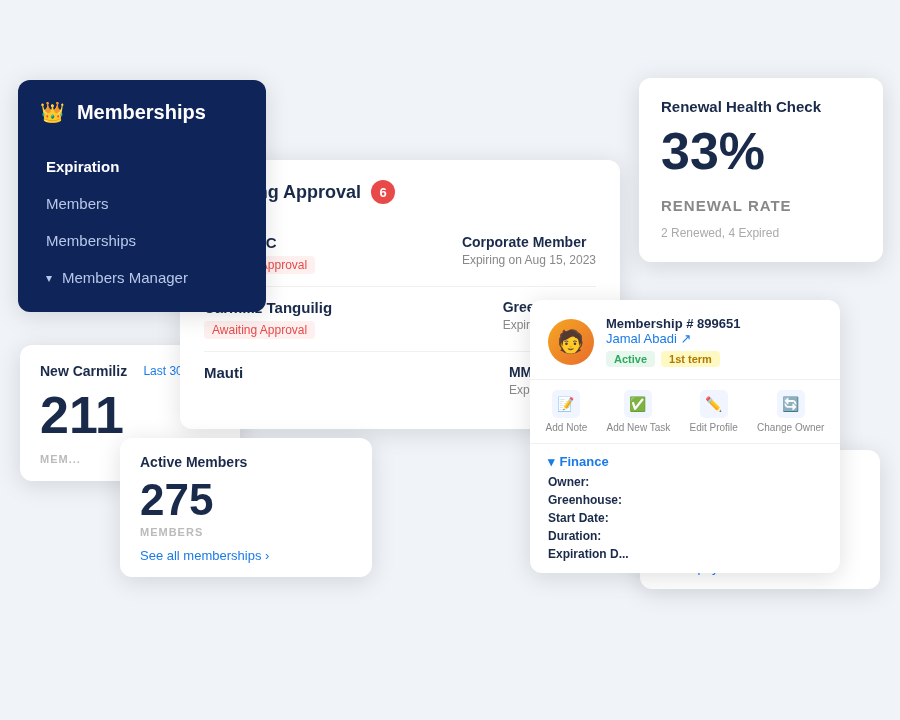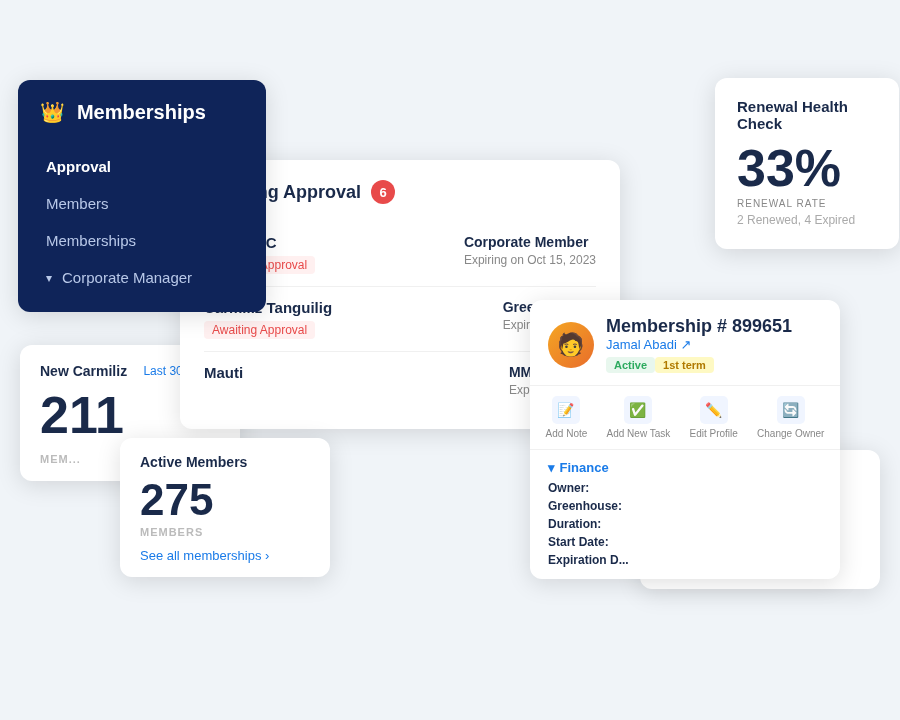--- a/index.html
+++ b/index.html
@@ -125,46 +125,46 @@
       color: #1a2a4a;
       margin-bottom: 3px;
     }
     .member-expire {
       font-size: 12px;
       color: #888;
     }
 
     
     .renewal-card {
-      width: 184px;
+      width: 244px;
       top: 78px;
-      right: 1px;
+      right: 17px;
       padding: 20px 22px 22px;
       z-index: 4;
     }
     .renewal-title {
       font-size: 15px;
       font-weight: 700;
       color: #1a2a4a;
       margin-bottom: 10px;
     }
     .renewal-percent {
       font-size: 52px;
       font-weight: 800;
       color: #1a2a4a;
       line-height: 1;
-      margin-bottom: 4px;
+      margin-bottom: 20px;
     }
     .renewal-label {
-      font-size: 10px;
-      font-weight: 400;
+      font-size: 15px;
+      font-weight: 700;
       color: #888;
       letter-spacing: 1px;
       text-transform: uppercase;
-      margin-bottom: 4px;
+      margin-bottom: 12px;
     }
     .renewal-sub {
       font-size: 12px;
       color: #aaa;
     }
 
     
     .new-members-card {
       width: 220px;
       top: 345px;
@@ -201,21 +201,21 @@
     .nm-label {
       font-size: 11px;
       font-weight: 700;
       color: #bbb;
       letter-spacing: 1px;
       text-transform: uppercase;
     }
 
     
     .active-members-card {
-      width: 210px;
+      width: 252px;
       top: 438px;
       left: 120px;
       padding: 16px 20px 14px;
       z-index: 6;
     }
     .am-title {
       font-size: 14px;
       font-weight: 700;
       color: #1a2a4a;
       margin-bottom: 8px;
@@ -262,31 +262,32 @@
       border-radius: 50%;
       background: linear-gradient(135deg, #f5a623, #e86d2b);
       display: flex;
       align-items: center;
       justify-content: center;
       font-size: 22px;
       overflow: hidden;
     }
     .profile-info {}
     .profile-membership-num {
-      font-size: 18px;
+      font-size: 13px;
       font-weight: 700;
       color: #1a2a4a;
     }
     .profile-name {
       font-size: 13px;
       color: #1a7be8;
       margin-bottom: 5px;
     }
     .profile-badges {
       display: flex;
+      gap: 6px;
     }
     .badge-active {
       background: #e8f7ee;
       color: #2daa5f;
       border-radius: 4px;
       padding: 2px 8px;
       font-size: 11px;
       font-weight: 600;
     }
     .badge-term {
@@ -392,47 +393,47 @@
 </head>
 <body>
 
 <div class="card sidebar-card">
   <div class="sidebar-header">
     <span class="crown-icon">👑</span>
     <span class="sidebar-title">Memberships</span>
   </div>
   <div class="sidebar-menu">
     <div class="sidebar-menu-item active">
-      <span>Approval</span>
+      <span>Expiration</span>
     </div>
     <div class="sidebar-menu-item">
       <span>Members</span>
     </div>
     <div class="sidebar-menu-item">
       <span>Memberships</span>
     </div>
     <div class="sidebar-menu-item has-arrow">
-      <span>Corporate Manager</span>
+      <span>Members Manager</span>
     </div>
   </div>
 </div>
 
 <div class="card awaiting-card">
   <div class="awaiting-header">
     <span class="awaiting-title">Awaiting Approval</span>
     <span class="badge">6</span>
   </div>
   <div class="member-row">
     <div>
       <div class="member-name">...lion LLC</div>
       <span class="member-status">Awaiting Approval</span>
     </div>
     <div>
       <div class="member-type">Corporate Member</div>
-      <div class="member-expire">Expiring on Oct 15, 2023</div>
+      <div class="member-expire">Expiring on Aug 15, 2023</div>
     </div>
   </div>
   <div class="member-row">
     <div>
       <div class="member-name">Carmiliz Tanguilig</div>
       <span class="member-status">Awaiting Approval</span>
     </div>
     <div>
       <div class="member-type">Greenhouse...</div>
       <div class="member-expire">Expiring on Ja...</div>
@@ -510,24 +511,24 @@
       <span>▾</span>
       <span>Finance</span>
     </div>
     <div class="detail-row">
       <span class="detail-key">Owner:</span>
     </div>
     <div class="detail-row">
       <span class="detail-key">Greenhouse:</span>
     </div>
     <div class="detail-row">
+      <span class="detail-key">Start Date:</span>
+    </div>
+    <div class="detail-row">
       <span class="detail-key">Duration:</span>
-    </div>
-    <div class="detail-row">
-      <span class="detail-key">Start Date:</span>
     </div>
     <div class="detail-row">
       <span class="detail-key">Expiration D...</span>
     </div>
   </div>
 </div>
 
 <div class="card finance-card">
   <div class="finance-title">
     <span>▾</span>

